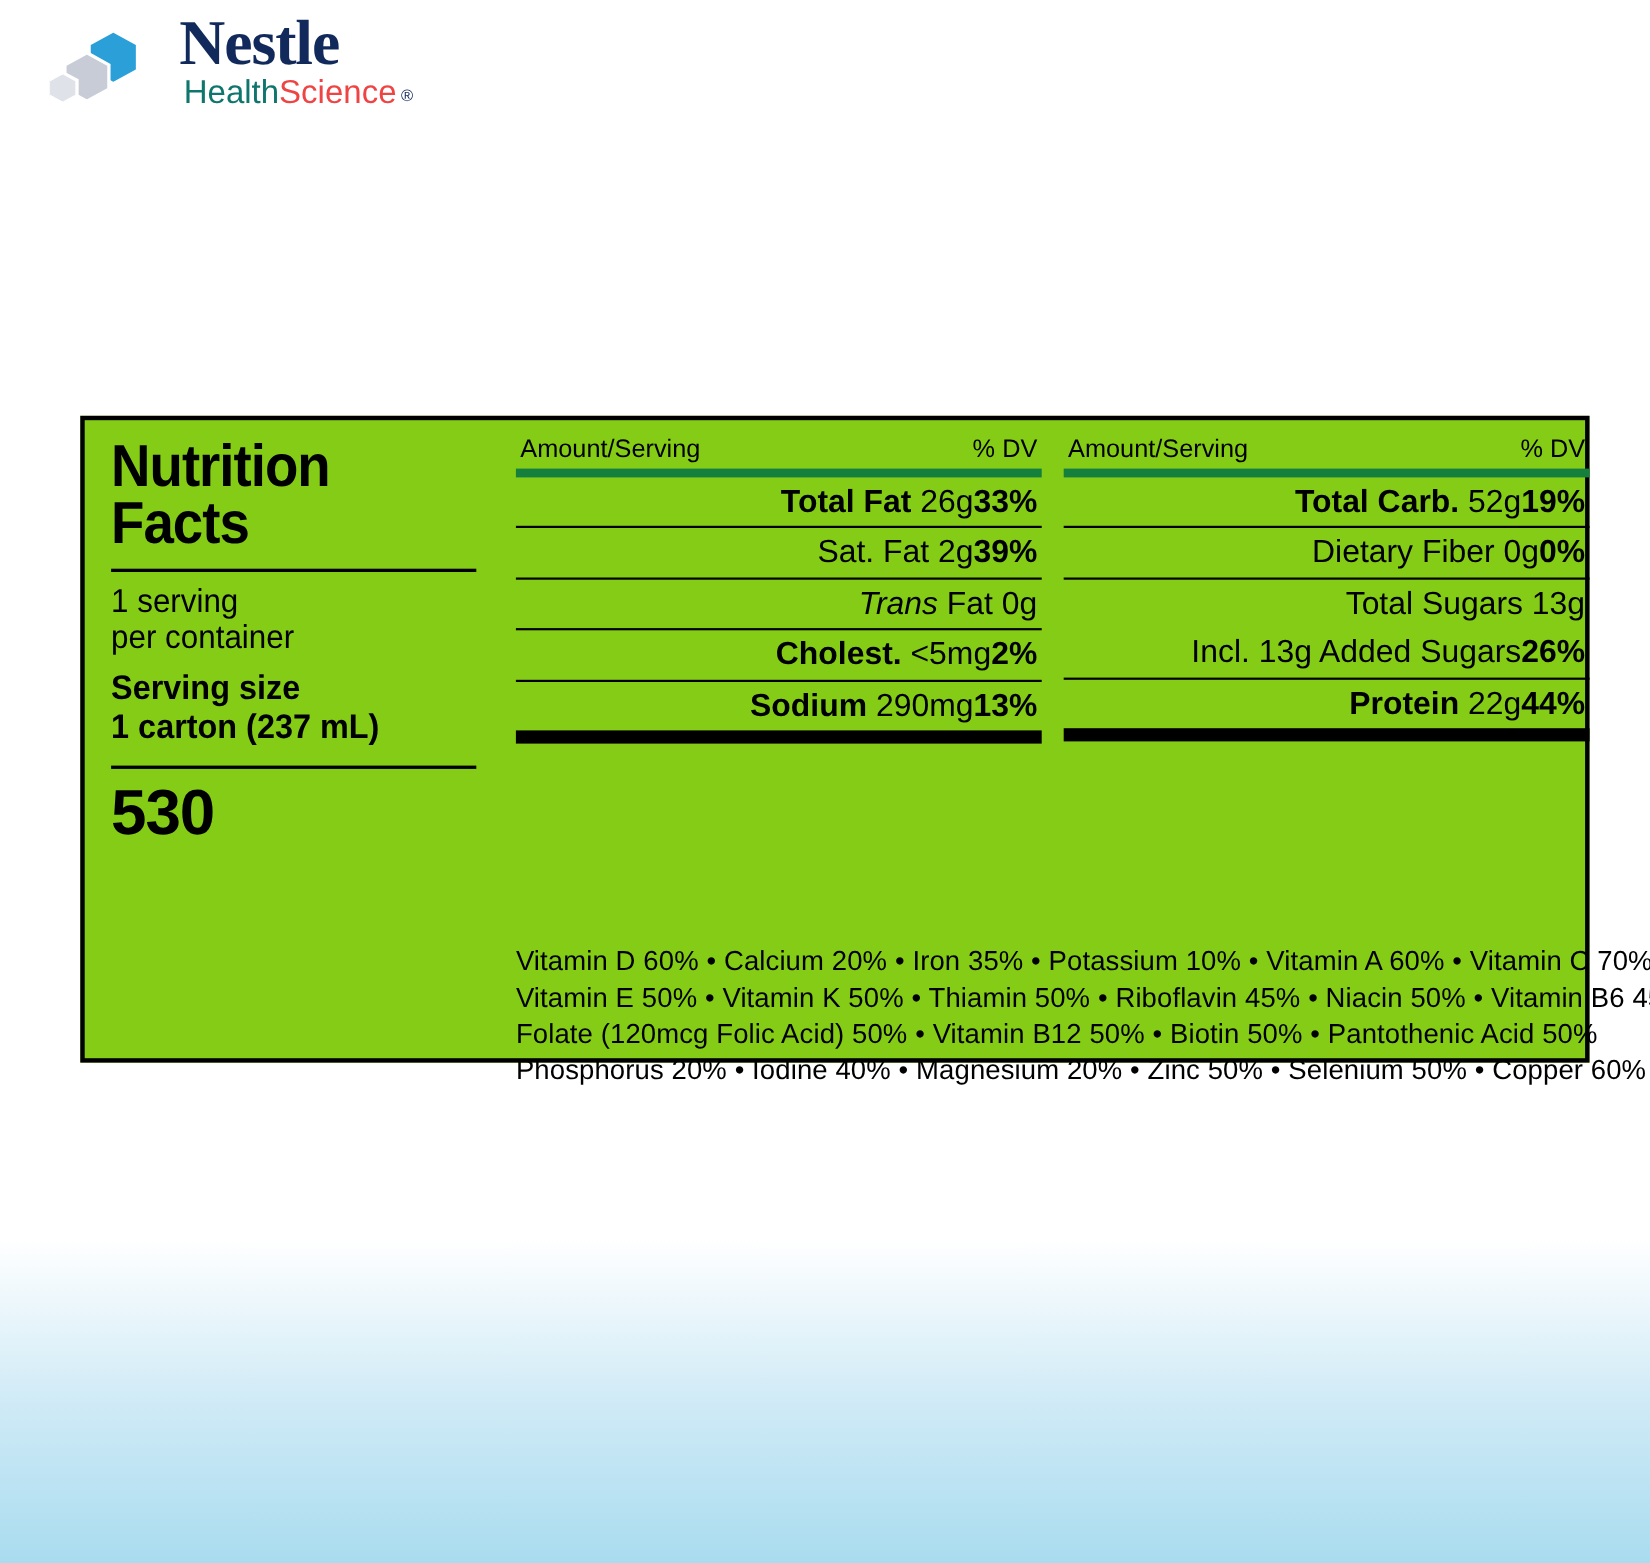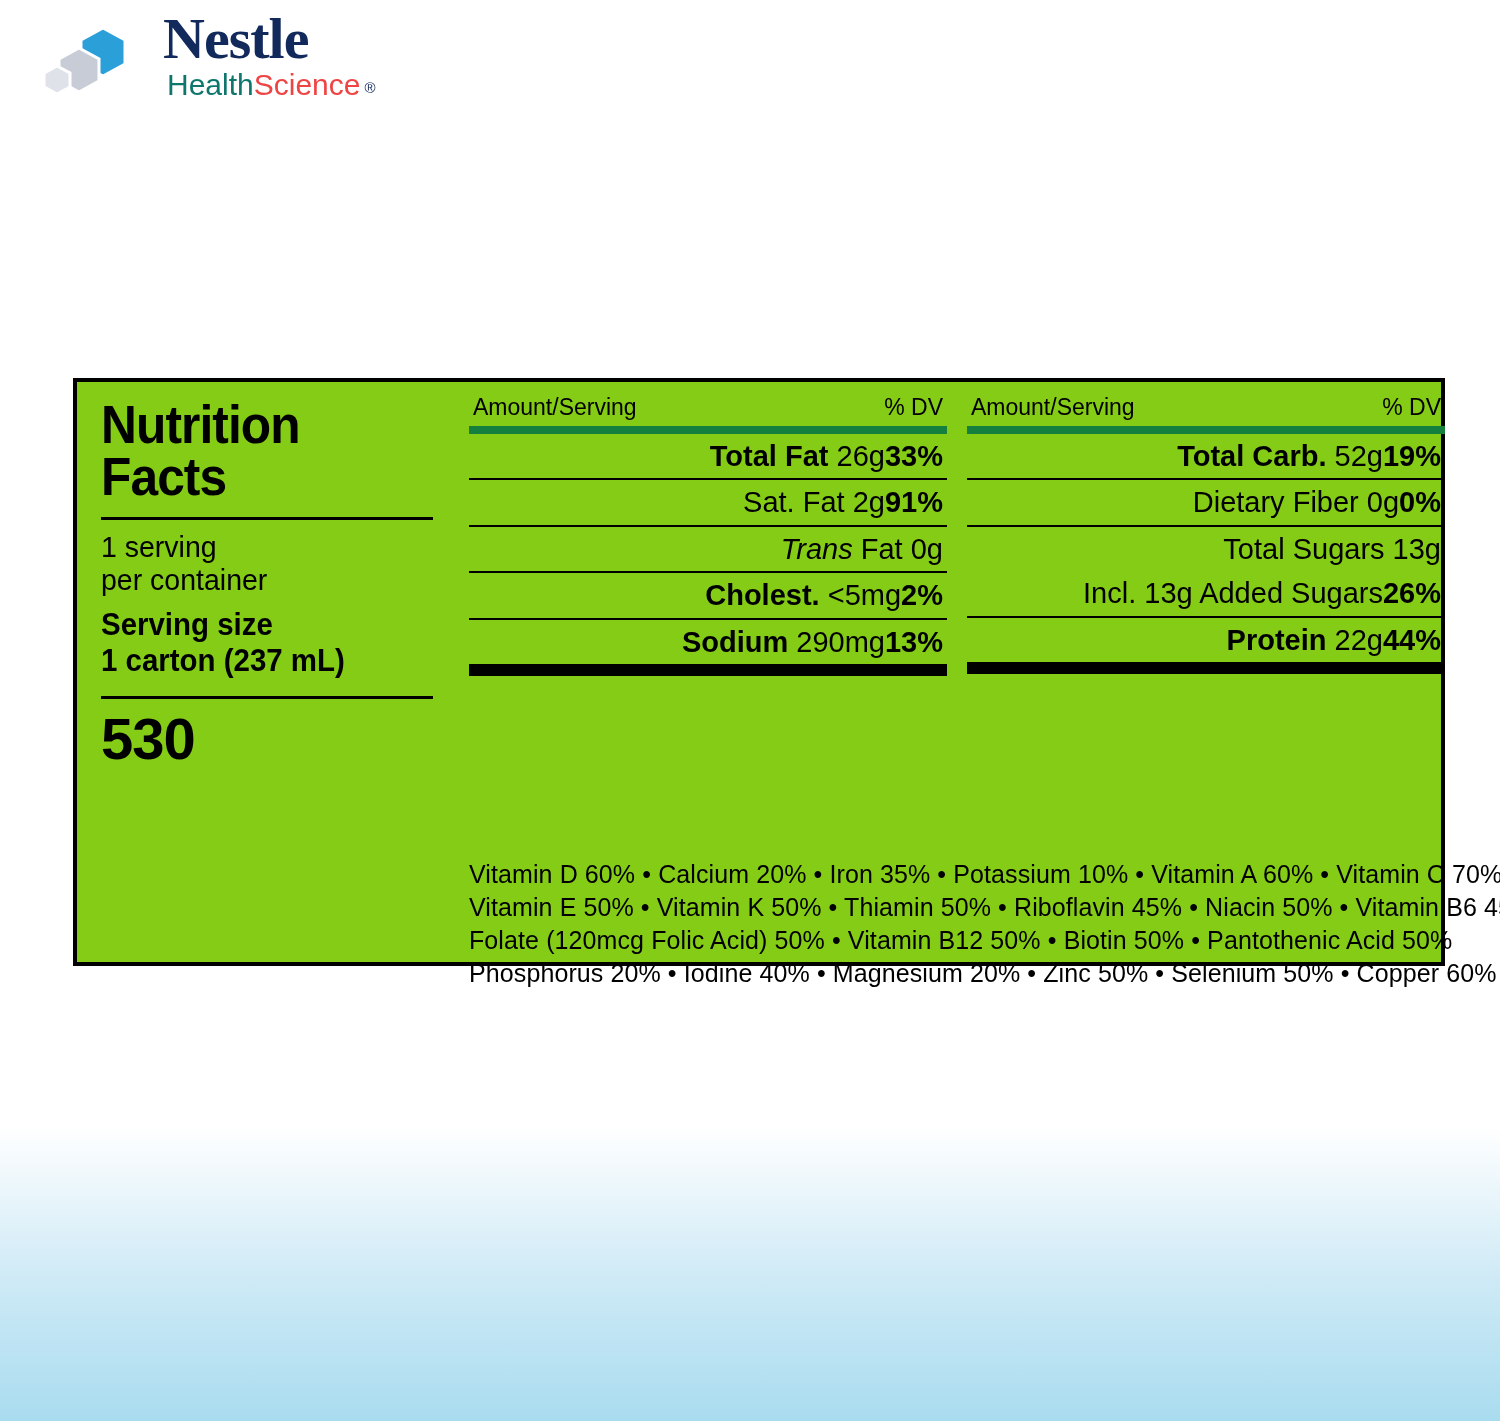--- a/index.html
+++ b/index.html
@@ -261,21 +261,21 @@
       <span>% DV</span>
     </div>
 
     <div class="nrow">
       <span class="lbl"><b>Total Fat</b> <span>26g</span></span>
       <span class="dv">33%</span>
     </div>
 
     <div class="nrow indent1">
       <span class="lbl"><span>Sat. Fat</span> <span>2g</span></span>
-      <span class="dv">91%</span>
+      <span class="dv">39%</span>
     </div>
 
     <div class="nrow indent1">
       <span class="lbl"><span class="ital">Trans</span> <span>Fat</span> <span>0g</span></span>
       <span class="dv"></span>
     </div>
 
     <div class="nrow">
       <span class="lbl"><b>Cholest.</b> <span>&lt;5mg</span></span>
       <span class="dv">2%</span>

